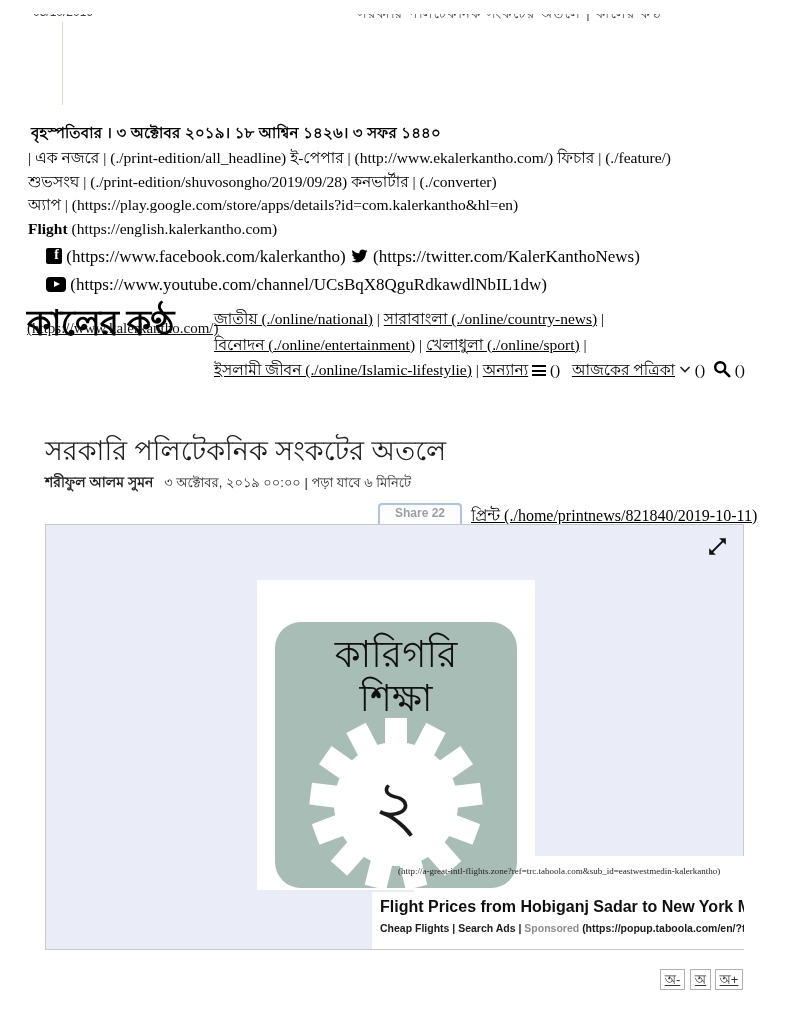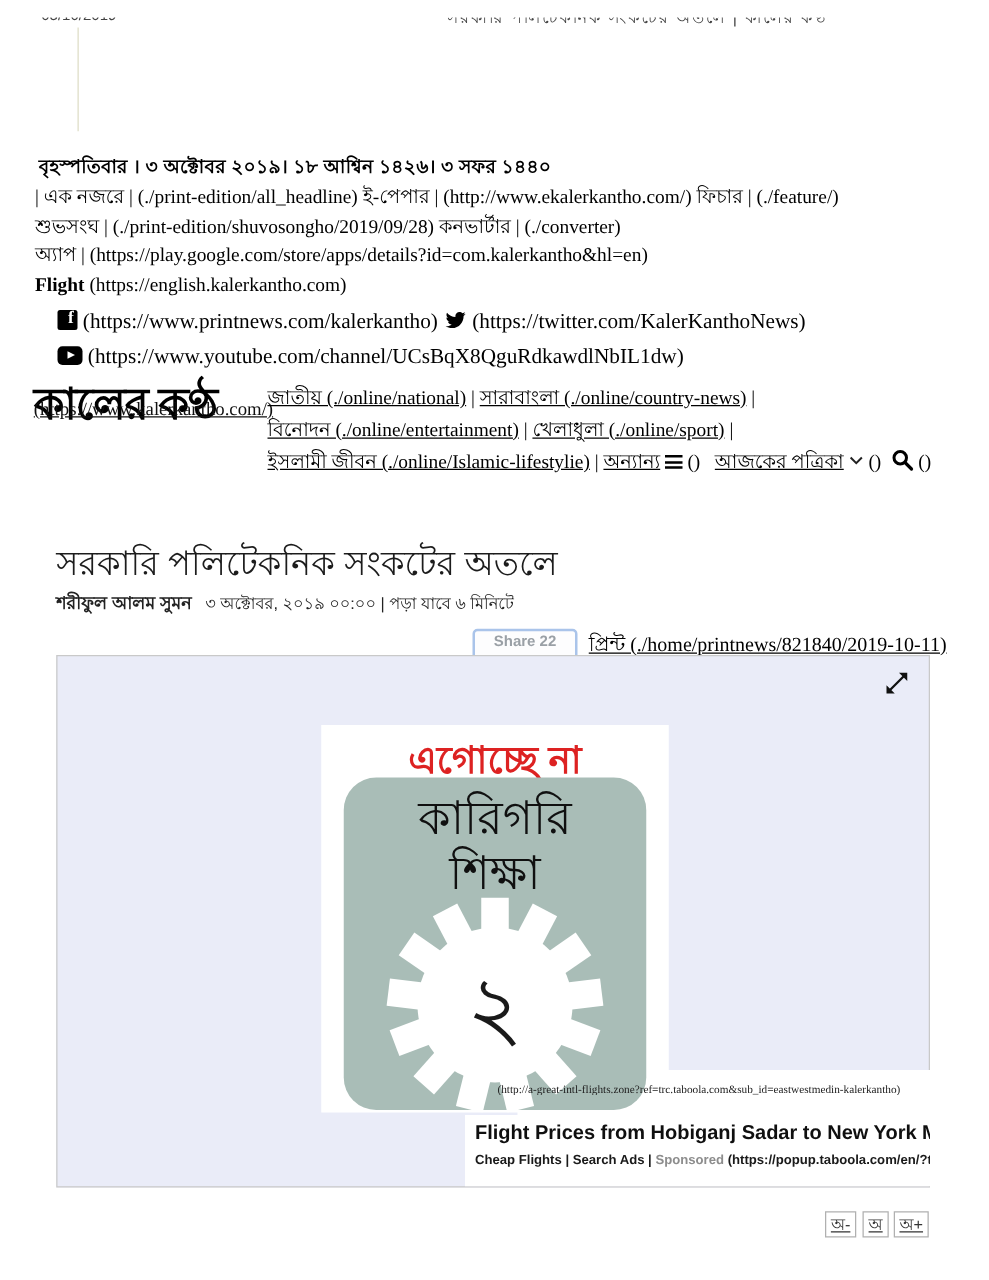--- a/index.html
+++ b/index.html
@@ -73,21 +73,21 @@
 <div class="abs topnav" style="left:28px; top:146px;">
   <div class="nline">| এক নজরে | (./print-edition/all_headline)  ই-পেপার | (http://www.ekalerkantho.com/)  ফিচার | (./feature/)</div>
   <div class="nline">শুভসংঘ | (./print-edition/shuvosongho/2019/09/28)  কনভার্টার | (./converter)</div>
   <div class="nline">অ্যাপ | (https://play.google.com/store/apps/details?id=com.kalerkantho&amp;hl=en)</div>
   <div class="nline"><b>Flight</b><span> (https://english.kalerkantho.com)</span></div>
 </div>
 
 <div class="abs" style="left:46px; top:243px;">
   <div class="social-line">
     <span class="icn fb-icn"><span>f</span></span>
-    <span>(https://www.printnews.com/kalerkantho)</span>
+    <span>(https://www.facebook.com/kalerkantho)</span>
     <svg class="icn" width="19" height="16" viewBox="0 0 512 512">
         <path fill="#000" d="M459.37 151.716c.325 4.548.325 9.097.325 13.645 0 138.72-105.583 298.558-298.558 298.558-59.452 0-114.68-17.219-161.137-47.106 8.447.974 16.568 1.299 25.34 1.299 49.055 0 94.213-16.568 130.274-44.832-46.132-.975-84.792-31.188-98.112-72.772 6.498.974 12.995 1.624 19.818 1.624 9.421 0 18.843-1.3 27.614-3.573-48.081-9.747-84.143-51.98-84.143-102.985v-1.299c13.969 7.797 30.214 12.67 47.431 13.319-28.264-18.843-46.781-51.005-46.781-87.391 0-19.492 5.197-37.36 14.294-52.954 51.655 63.675 129.3 105.258 216.365 109.807-1.624-7.797-2.599-15.918-2.599-24.04 0-57.828 46.782-104.934 104.934-104.934 30.213 0 57.502 12.67 76.67 33.137 23.715-4.548 46.456-13.32 66.599-25.34-7.798 24.366-24.366 44.833-46.132 57.827 21.117-2.273 41.584-8.122 60.426-16.243-14.292 20.791-32.161 39.308-52.628 54.253z"></path>
       </svg>
     <span>(https://twitter.com/KalerKanthoNews)</span>
   </div>
   <div class="social-line">
     <span class="icn yt-icn"></span>
     <span>(https://www.youtube.com/channel/UCsBqX8QguRdkawdlNbIL1dw)</span>
   </div>
 </div>
@@ -141,21 +141,20 @@
 <svg class="abs" style="left:707px; top:536px;" width="21" height="21" viewBox="0 0 21 21">
   <line x1="5" y1="16" x2="16" y2="5" stroke="#111" stroke-width="1.8"></line>
   <polygon points="12.2,2.2 18.8,2.2 18.8,8.8" fill="#111"></polygon>
   <polygon points="2.2,12.2 2.2,18.8 8.8,18.8" fill="#111"></polygon>
 </svg>
 
 <div class="abs ad-panel" style="left:414px; top:856px; width:330px; height:36px;"></div>
 <div class="abs ad-panel" style="left:372px; top:892px; width:372px; height:57px;"></div>
 
 <div class="abs photo-card">
-  <div class="red-head" style="color: rgb(221, 34, 34);">এগোচ্ছে না</div>
   <div class="sage-rect" style="background: rgb(169, 189, 183);"></div>
   <div class="sage-line" style="top:56px;">কারিগরি</div>
   <div class="sage-line" style="top:100px;">শিক্ষা</div>
   <svg style="position:absolute; left:42px; top:138px;" width="194" height="172" viewBox="0 0 194 172">
     <g id="gear-teeth" fill="#fff">
         <rect x="86" y="0" width="22" height="30" transform="rotate(0 97 86)"></rect>
         <rect x="86" y="0" width="22" height="30" transform="rotate(27.692307692307693 97 86)"></rect>
         <rect x="86" y="0" width="22" height="30" transform="rotate(55.38461538461539 97 86)"></rect>
         <rect x="86" y="0" width="22" height="30" transform="rotate(83.07692307692308 97 86)"></rect>
         <rect x="86" y="0" width="22" height="30" transform="rotate(110.76923076923077 97 86)"></rect>

